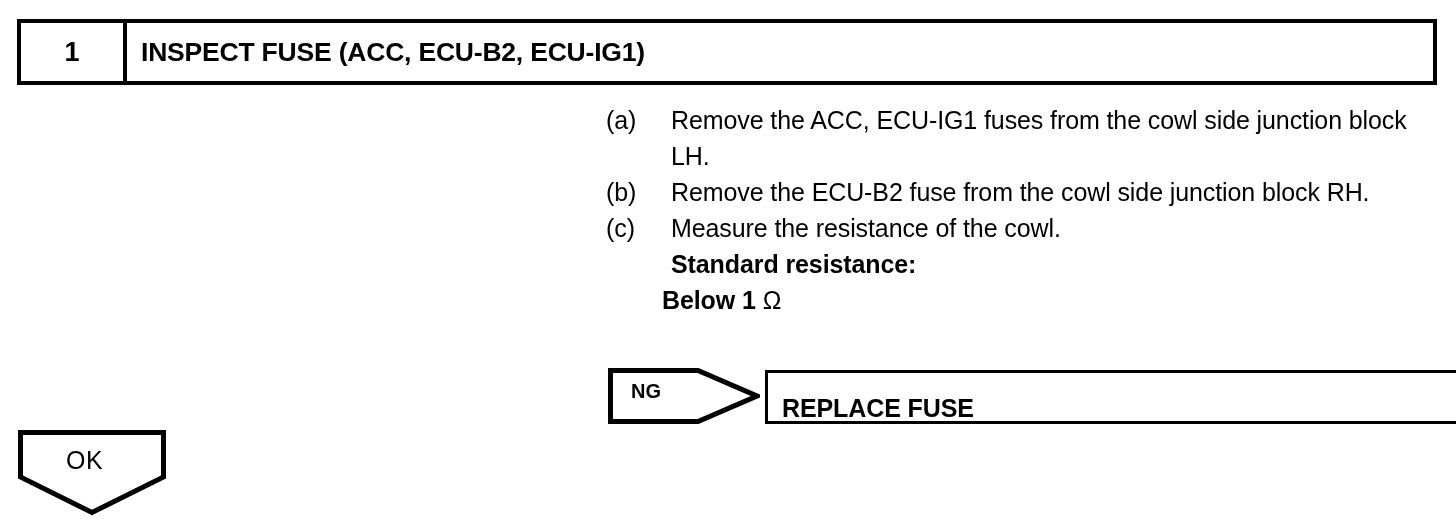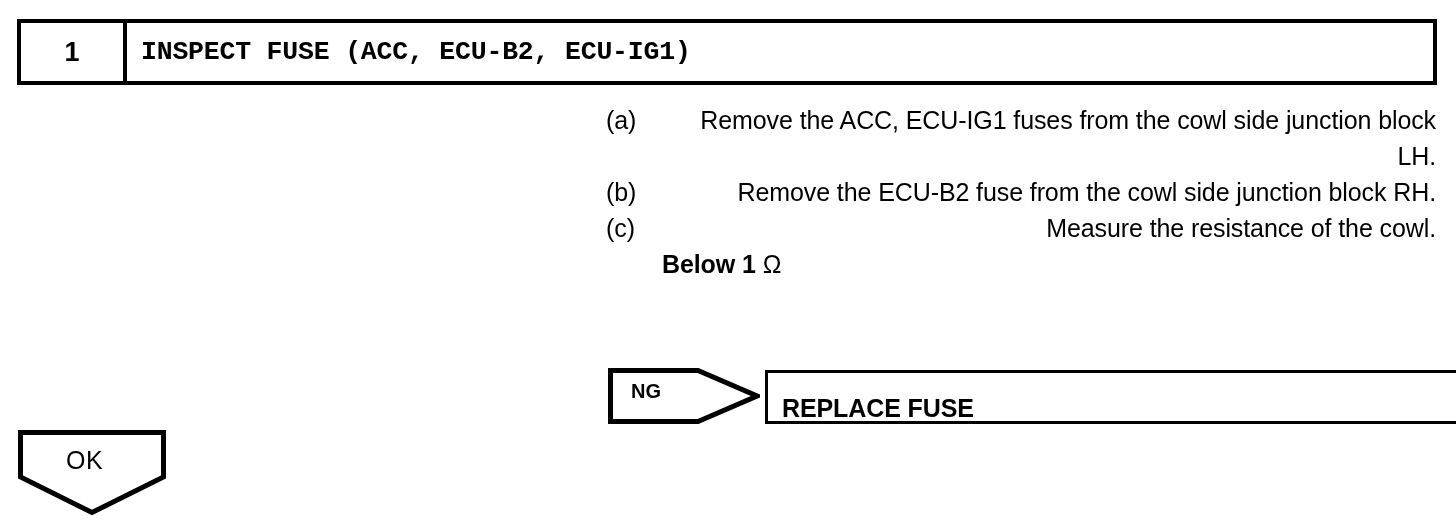--- a/index.html
+++ b/index.html
@@ -48,21 +48,20 @@
     display: flex;
     align-items: center;
     padding-left: 14px;
   }
   .step-title-text {
     font-size: 26.5px;
     font-weight: bold;
     letter-spacing: -0.2px;
     line-height: 1;
     white-space: nowrap;
-    font-family: Liberation Mono, monospace;
   }
 
   
   .procedure {
     position: absolute;
     left: 606px;
     top: 102px;
     width: 830px;
   }
   .proc-item {
@@ -72,21 +71,20 @@
     line-height: 36px;
     letter-spacing: -0.1px;
   }
   .proc-label {
     width: 65px;
     flex: 0 0 65px;
     white-space: nowrap;
   }
   .proc-text {
     flex: 1;
-    text-align: right;
   }
   .proc-sub {
     margin-left: 65px;
     font-size: 25px;
     line-height: 36px;
     font-weight: bold;
     letter-spacing: -0.1px;
   }
   .proc-sub-indent {
     margin-left: 56px;
@@ -188,20 +186,21 @@
     <div class="proc-item">
       <span class="proc-label">(b)</span>
       <span class="proc-text">Remove the ECU-B2 fuse from the cowl side junction block RH.</span>
     </div>
 
     <div class="proc-item">
       <span class="proc-label">(c)</span>
       <span class="proc-text">Measure the resistance of the cowl.</span>
     </div>
 
+    <div class="proc-sub">Standard resistance:</div>
 
     <div class="proc-sub-indent">
       <span>Below 1</span>
       <span class="omega">Ω</span>
     </div>
 
   </div>
 
   <div class="ng-arrow">
     <svg viewBox="0 0 152 56" xmlns="http://www.w3.org/2000/svg">

